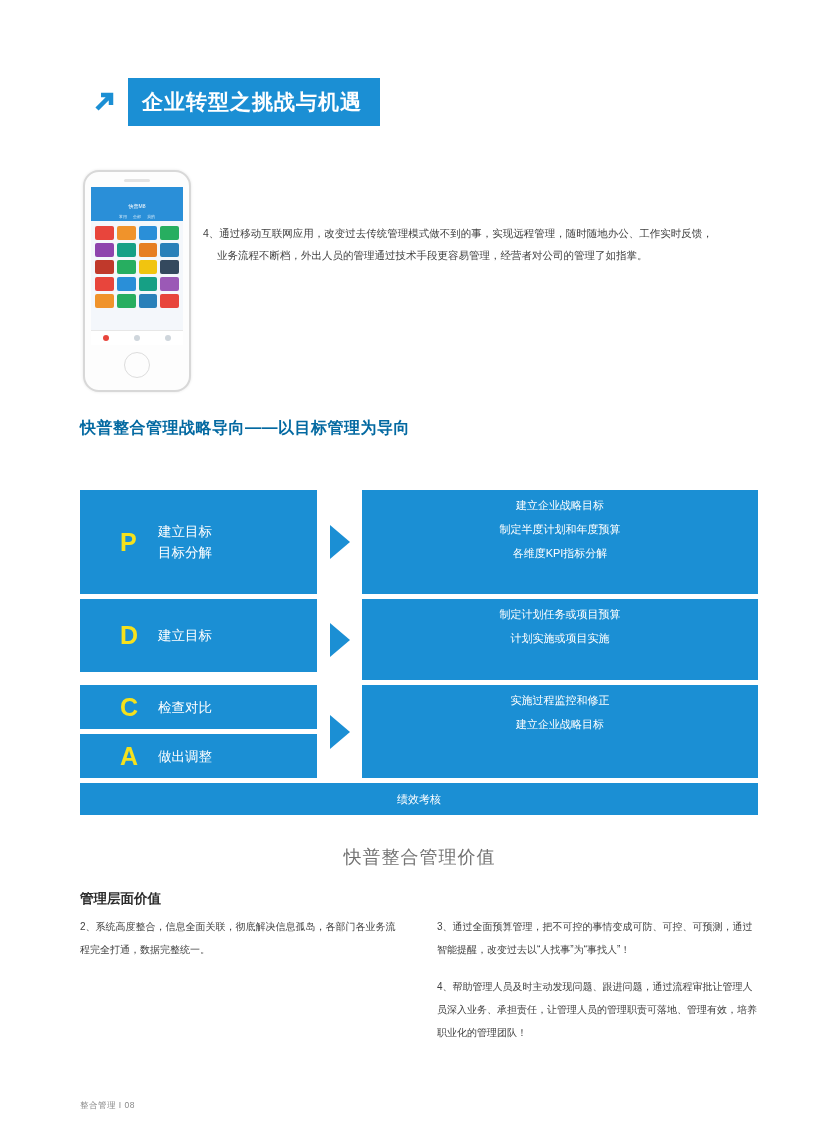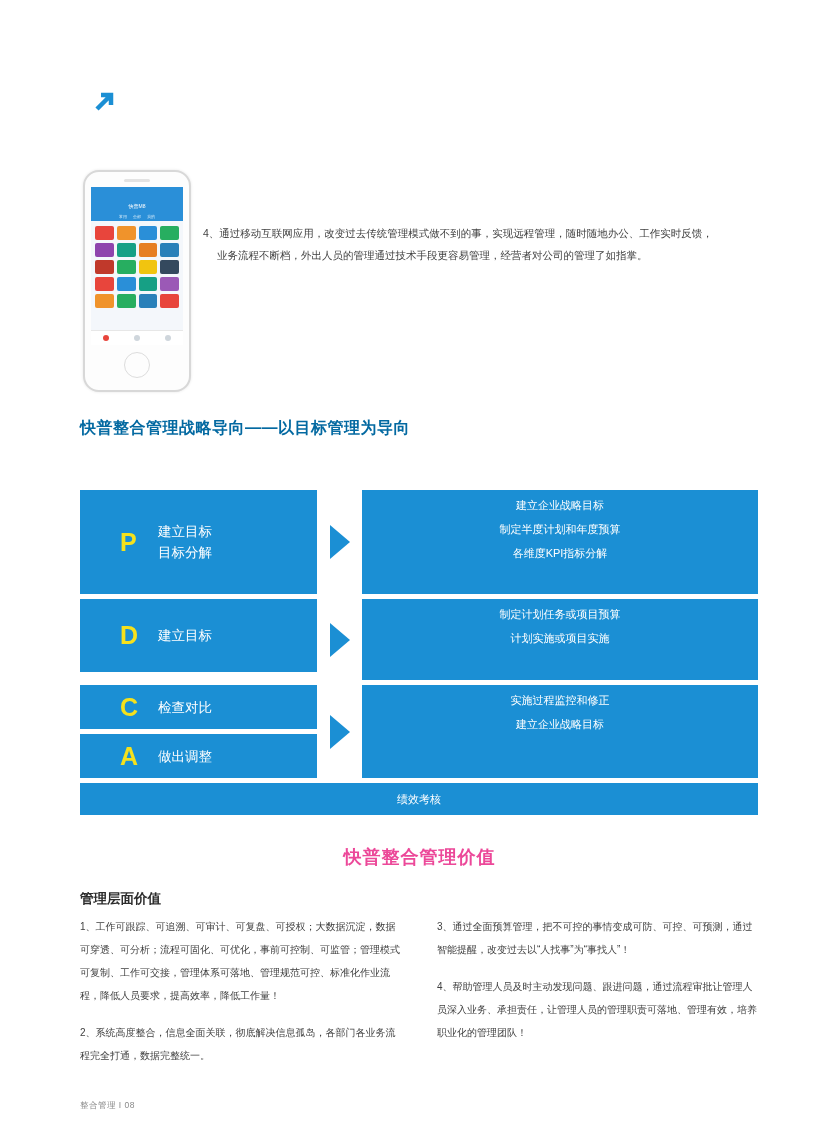--- a/index.html
+++ b/index.html
@@ -237,22 +237,22 @@
   }
   .stack-left .left-box { height: 44px; }
 
   
   .value-title {
     position: absolute;
     left: 0; right: 0;
     top: 845px;
     text-align: center;
     font-size: 18px;
-    font-weight: bold;
-    color: #ec4899;
+    font-weight: normal;
+    color: #737373;
     letter-spacing: 1px;
   }
   .value-sub {
     position: absolute;
     left: 80px;
     top: 890px;
     font-size: 13.5px;
     font-weight: bold;
     color: #2c2c2c;
   }
@@ -284,20 +284,21 @@
 <body>
 
 <div class="page">
 
   <div class="banner">
     <div class="banner-icon">
       <svg width="48" height="48" viewBox="0 0 48 48" aria-hidden="true">
         <path d="M17 31 L31 17 M21 17 L31 17 L31 27" stroke="#1b8fd4" stroke-width="4.5" fill="none" stroke-linecap="butt"></path>
       </svg>
     </div>
+    <div class="banner-title">企业转型之挑战与机遇</div>
   </div>
 
   <div class="phone">
     <div class="phone-speaker"></div>
     <div class="phone-screen">
       <div class="ph-topbar">快普M8</div>
       <div class="ph-tabs">
         <span class="ph-tab">常用</span>
         <span class="ph-tab">全部</span>
         <span class="ph-tab">我的</span>
@@ -397,21 +398,20 @@
     </div>
 
     <div class="full-box">绩效考核</div>
   </div>
 
   <div class="value-title">快普整合管理价值</div>
   <div class="value-sub">管理层面价值</div>
 
   <div class="cols">
     <div class="col">
-      <p>1、工作可跟踪、可追溯、可审计、可复盘、可授权；大数据沉淀，数据可穿透、可分析；流程可固化、可优化，事前可控制、可监管；管理模式可复制、工作可交接，管理体系可落地、管理规范可控、标准化作业流程，降低人员要求，提高效率，降低工作量！</p>
       <p>2、系统高度整合，信息全面关联，彻底解决信息孤岛，各部门各业务流程完全打通，数据完整统一。</p>
     </div>
     <div class="col">
       <p>3、通过全面预算管理，把不可控的事情变成可防、可控、可预测，通过智能提醒，改变过去以“人找事”为“事找人”！</p>
       <p>4、帮助管理人员及时主动发现问题、跟进问题，通过流程审批让管理人员深入业务、承担责任，让管理人员的管理职责可落地、管理有效，培养职业化的管理团队！</p>
     </div>
   </div>
 
   <div class="footer">整合管理 I 08</div>
 </div>

